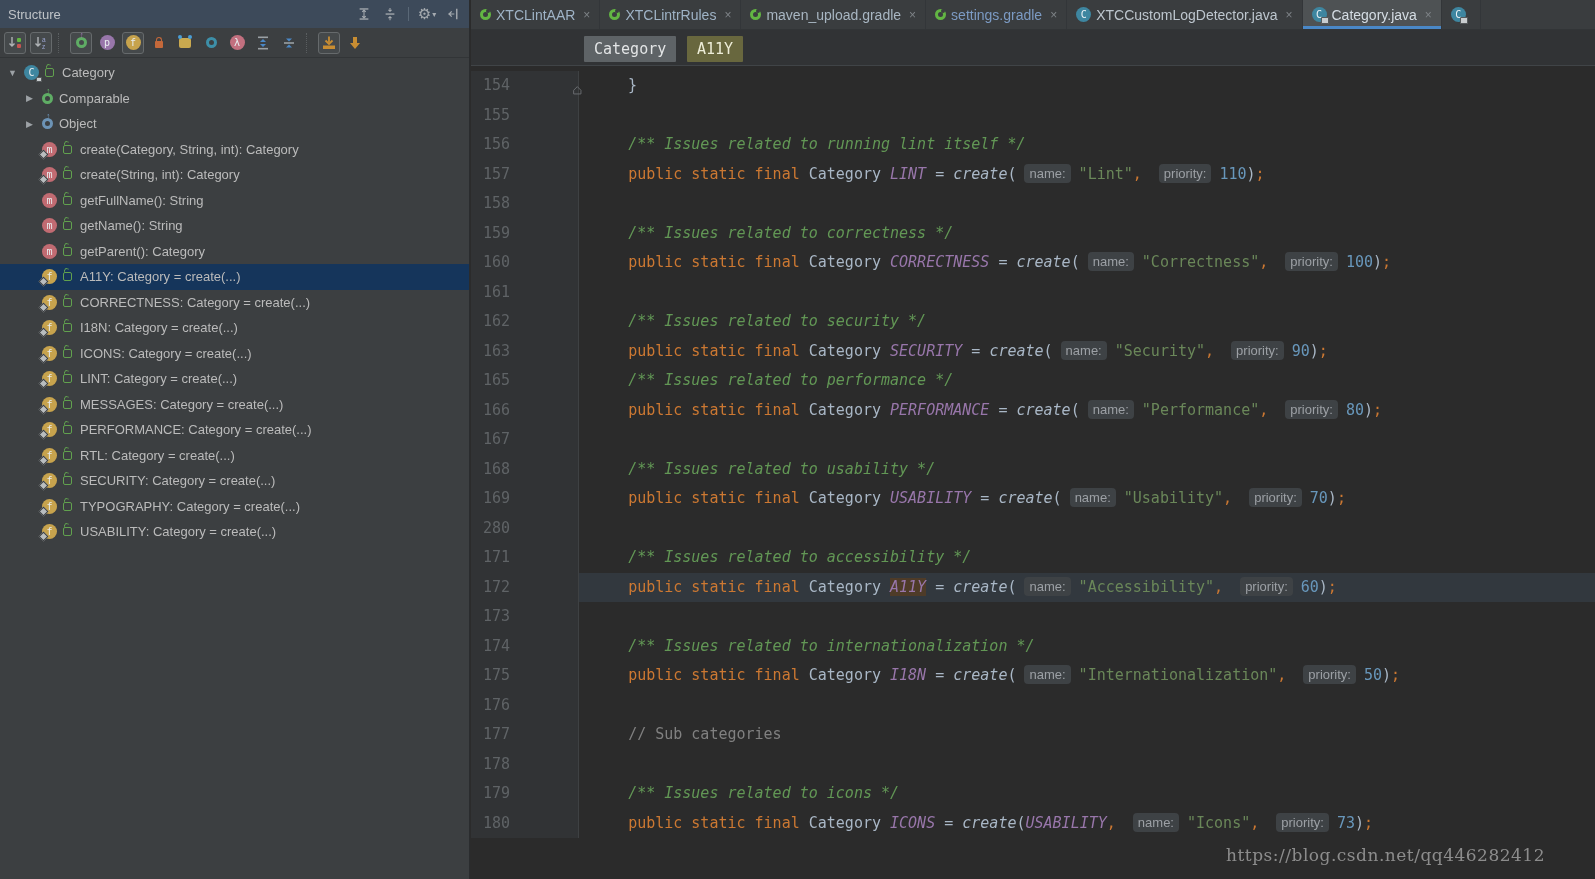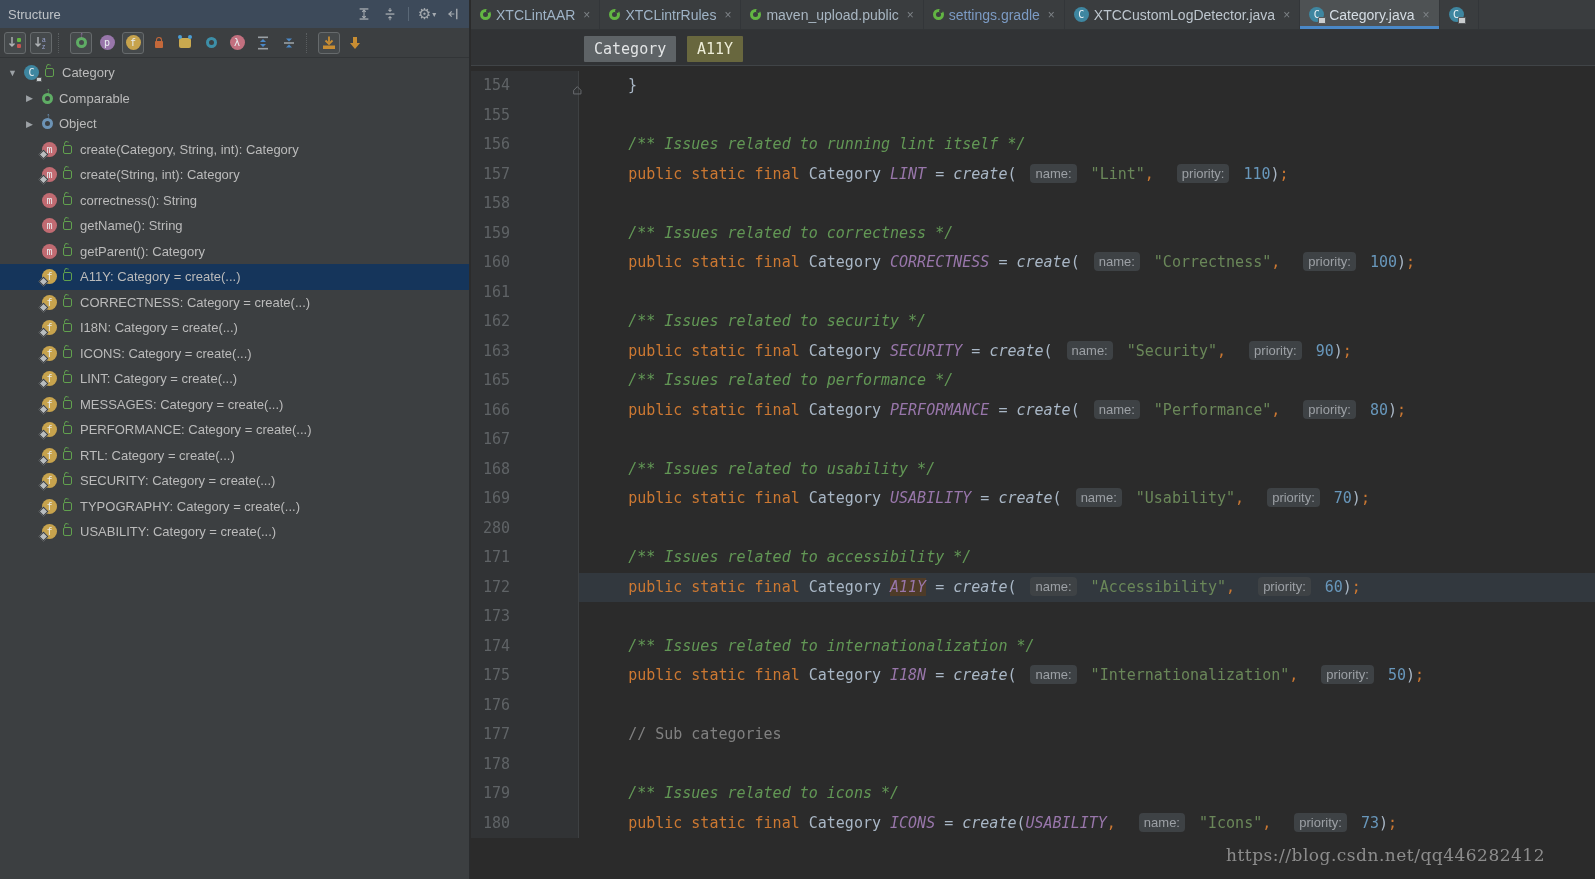--- a/index.html
+++ b/index.html
@@ -70,21 +70,21 @@
   .tk-pln{color:#A9B7C6;}
   .tk-fld{color:#9876AA;font-style:italic;}
   .tk-fldhl{color:#9876AA;font-style:italic;background:#4E3B28;}
   .tk-mth{color:#A9B7C6;font-style:italic;}
   .tk-str{color:#6A8759;}
   .tk-num{color:#6897BB;text-align:center;}
   .tk-doc{color:#629755;font-style:italic;}
   .tk-cmt{color:#808080;}
   .tk-pun{color:#CC7832;}
   .tk-hint{display:inline-block;background:#3E4245;color:#9CA0A5;font-family:"Liberation Sans",sans-serif;
-    font-size:13px;line-height:19px;padding:0 5px;border-radius:4px;margin:0 14px;vertical-align:1px;}
+    font-size:13px;line-height:19px;padding:0 5px;border-radius:4px;margin:0 8px;vertical-align:1px;}
 
   .watermark{position:absolute;right:50px;bottom:14px;font-family:"DejaVu Serif",serif;font-size:17px;
     color:rgba(165,165,165,0.8);letter-spacing:0.5px;z-index:5;}
 </style>
 </head>
 <body>
 
 <div class="structure">
   <div class="s-header">
     <span class="title">Structure</span>
@@ -219,21 +219,21 @@
           <span class="visi"></span>
         </span>
         <span class="tlabel">create(String, int): Category</span>
       </div>
       <div class="trow" style="padding-left:24px">
         <span class="tarrow"></span>
         <span class="ticon-wrap">
           <span class="cicon" style="background:#C16B72;">m</span>
           <span class="visi"></span>
         </span>
-        <span class="tlabel">correctness(): String</span>
+        <span class="tlabel">getFullName(): String</span>
       </div>
       <div class="trow" style="padding-left:24px">
         <span class="tarrow"></span>
         <span class="ticon-wrap">
           <span class="cicon" style="background:#C16B72;">m</span>
           <span class="visi"></span>
         </span>
         <span class="tlabel">getName(): String</span>
       </div>
       <div class="trow" style="padding-left:24px">
@@ -348,21 +348,21 @@
         <span class="ticon">
           <span class="gradle"></span>
         </span>
         <span>XTCLintrRules</span>
         <span class="close">×</span>
       </div>
       <div class="tab" style="color:#A8B6C2">
         <span class="ticon">
           <span class="gradle"></span>
         </span>
-        <span>maven_upload.public</span>
+        <span>maven_upload.gradle</span>
         <span class="close">×</span>
       </div>
       <div class="tab" style="color:#7C9BC4">
         <span class="ticon">
           <span class="gradle"></span>
         </span>
         <span>settings.gradle</span>
         <span class="close">×</span>
       </div>
       <div class="tab" style="color:#BDC6CE">

